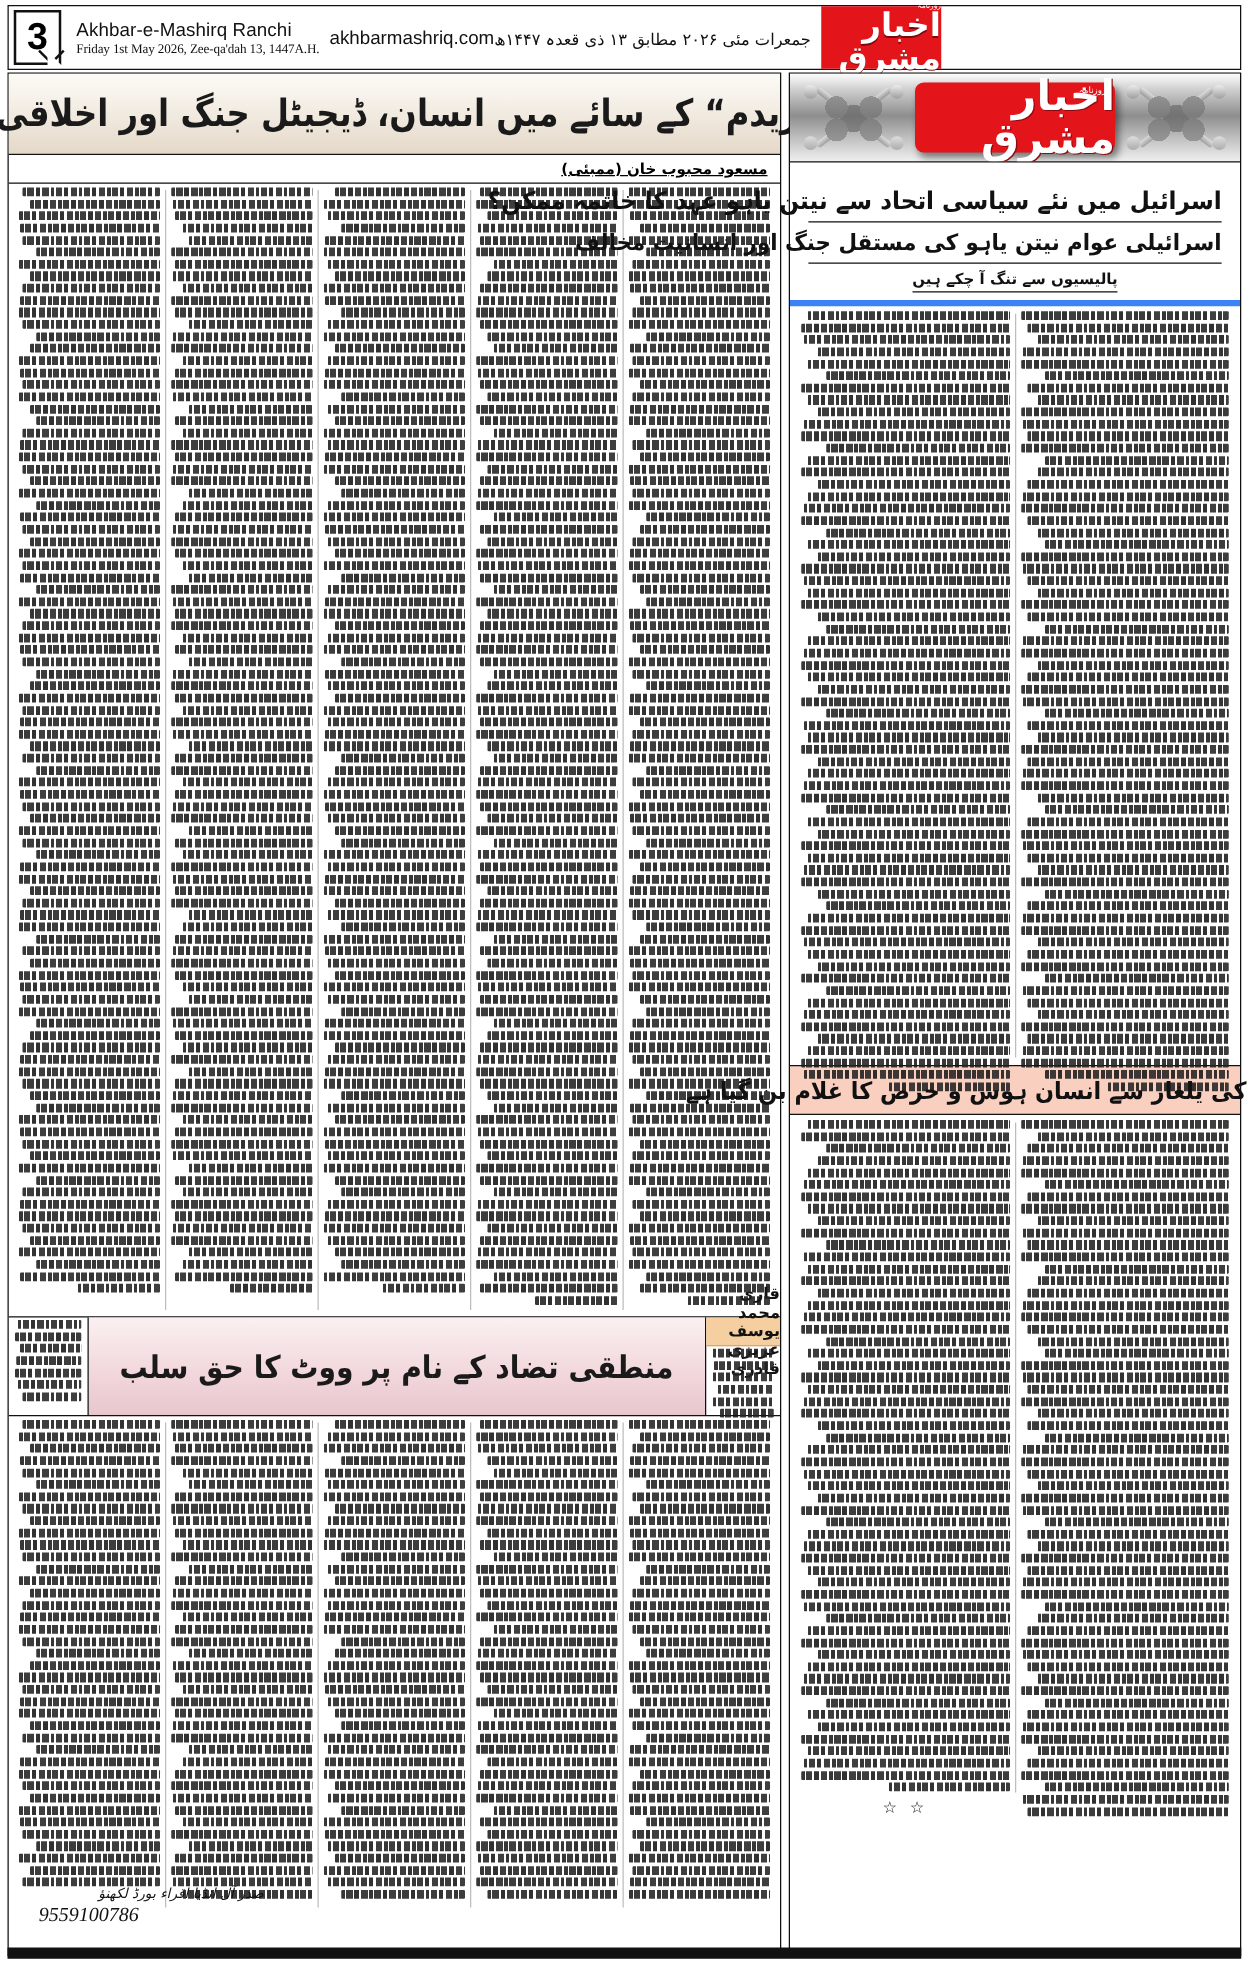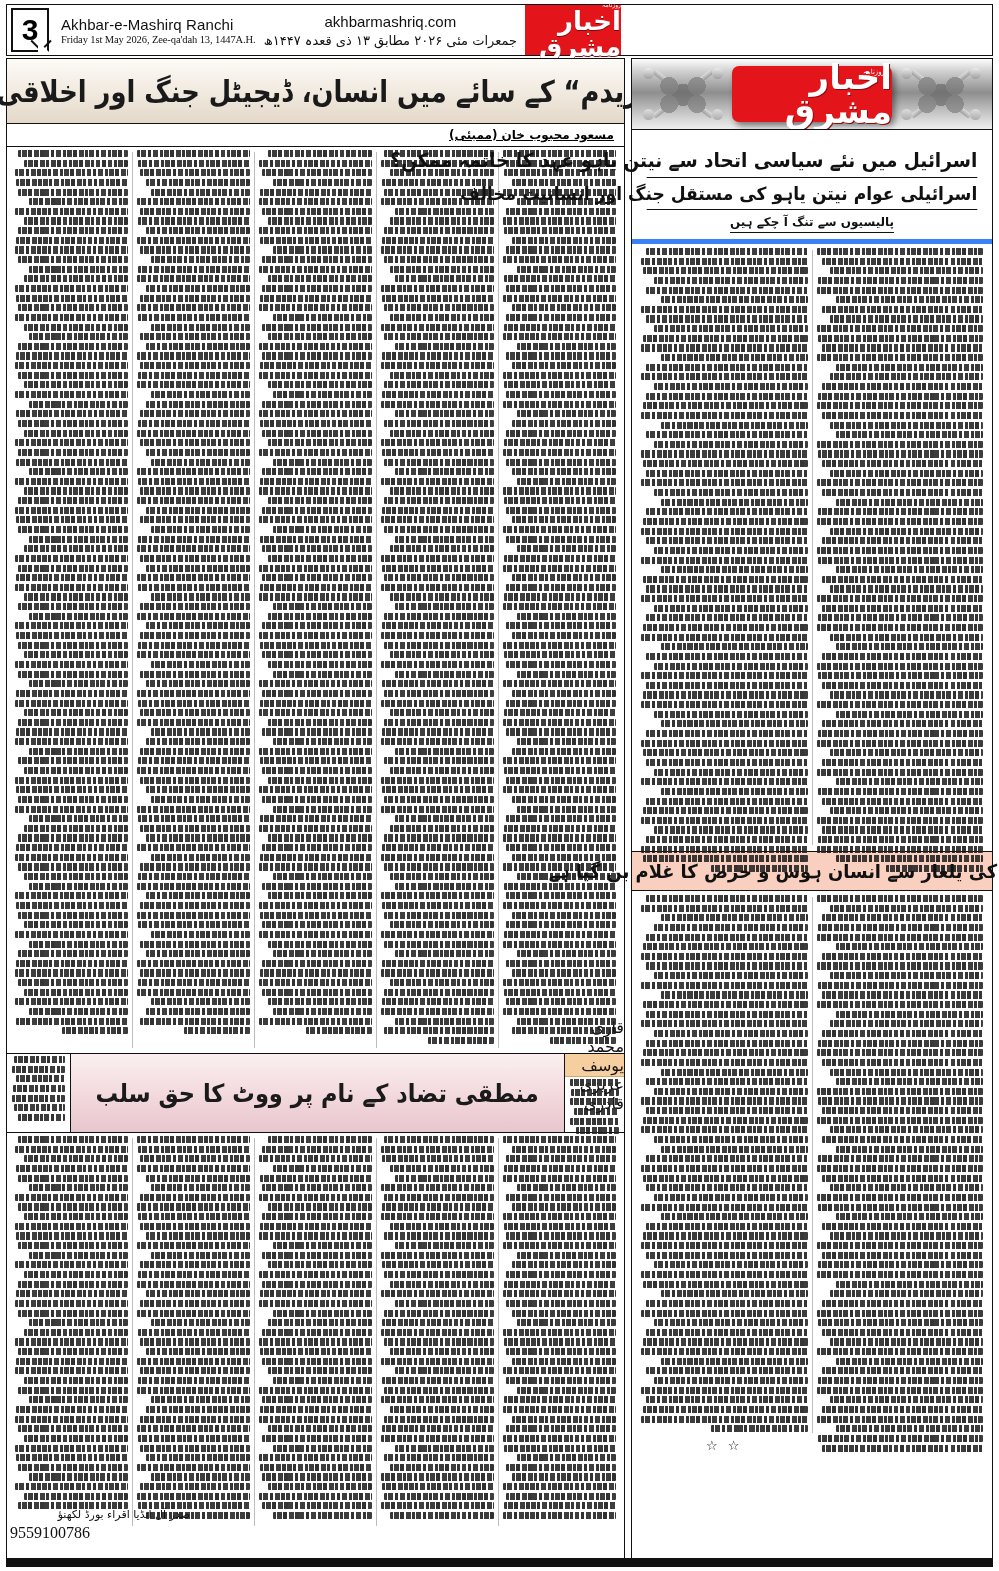--- a/index.html
+++ b/index.html
@@ -10,21 +10,21 @@
   .masthead{position:absolute;left:6px;top:4px;width:987px;height:52px;border:1px solid #111;box-sizing:border-box;display:flex;align-items:stretch;background:#fff;}
   .pagenum-box{width:46px;display:flex;align-items:center;justify-content:center;border-right:0;position:relative;}
   .pagenum{width:34px;height:40px;border:2px solid #111;display:flex;align-items:center;justify-content:center;font-family:"Liberation Sans",sans-serif;font-weight:bold;font-size:30px;line-height:1;position:relative;background:#fff;}
   .pagenum:after{content:"";position:absolute;right:-2px;bottom:-2px;width:0;height:0;border-left:11px solid #fff;border-top:11px solid transparent;}
   .pagenum:before{content:"";position:absolute;right:-3px;bottom:-3px;width:13px;height:13px;border-bottom:2px solid #111;border-left:2px solid #111;transform:rotate(-45deg) translate(2px,-4px);}
   .edition{flex:0 0 auto;padding-left:8px;display:flex;flex-direction:column;justify-content:center;}
   .edition-name{font-family:"Liberation Sans",sans-serif;font-size:15px;letter-spacing:.1px;color:#111;}
   .edition-date{font-family:"Liberation Serif",serif;font-size:10.5px;color:#111;margin-top:1px;letter-spacing:-.1px;text-align:center;}
   .center-title{flex:1;display:flex;align-items:center;justify-content:center;}
   .center-title span{font-size:22px;font-weight:bold;color:#111;direction:rtl;font-family:"DejaVu Sans",sans-serif;}
-  .site-col{flex:0 0 auto;display:flex;flex-direction:column;justify-content:center;align-items:center;padding:0 8px;}
+  .site-col{flex:0 0 auto;display:flex;justify-content:center;align-items:center;padding:0 8px;}
   .site-url{font-family:"Liberation Sans",sans-serif;font-size:15px;color:#111;}
   .site-date-ur{font-size:13px;color:#111;direction:rtl;margin-top:3px;font-family:"DejaVu Sans",sans-serif;}
   .logo-red{width:96px;display:flex;align-items:center;justify-content:center;background:#e4141b;}
   .logo-red .ur{color:#fff;font-size:26px;direction:rtl;font-weight:bold;font-family:"DejaVu Sans",sans-serif;line-height:1;text-shadow:0 1px 0 #7a0a0e;}
   .logo-red .tiny{color:#fff;font-size:6px;direction:rtl;}
 
   
   .body-wrap{position:absolute;left:6px;top:58px;width:987px;height:1507px;}
   .left-sec{position:absolute;left:0;top:0;width:619px;height:1507px;border:1px solid #111;box-sizing:border-box;}
   .right-sec{position:absolute;left:625px;top:0;width:362px;height:1507px;border:1px solid #111;box-sizing:border-box;}
@@ -61,31 +61,31 @@
   .ln.s5{width:88%;}
   .ln.last{width:58%;}
 
   
   .hr-thick{height:1px;background:#111;margin:0;}
 
   
   .bl-head{height:78px;display:flex;border-bottom:1px solid #111;}
   .bl-author{width:168px;border-left:1px solid #111;box-sizing:border-box;display:flex;flex-direction:column;}
   .bl-author-name{height:22px;background:#f6cfa0;border-bottom:1px solid #d3a877;display:flex;align-items:center;justify-content:center;}
-  .bl-author-name span{direction:rtl;font-size:16px;font-weight:normal;font-family:"DejaVu Sans",sans-serif;color:#111;}
+  .bl-author-name span{direction:rtl;font-size:13px;font-weight:bold;font-family:"DejaVu Sans",sans-serif;color:#111;}
   .bl-author-lines{flex:1;padding:2px 5px;}
   .bl-title{flex:1;display:flex;align-items:center;justify-content:center;background:linear-gradient(180deg,#fbf0f1 0%,#f2d8dc 55%,#e8c6cd 100%);border-left:1px solid #111;}
   .bl-title span{direction:rtl;font-size:25px;font-weight:bold;font-family:"DejaVu Sans",sans-serif;color:#1a1a1a;white-space:nowrap;transform:scaleX(.9);}
   .bl-side{width:160px;padding:2px 5px;box-sizing:border-box;}
 
   .bl-cols{display:flex;flex-direction:row-reverse;height:398px;padding:3px 4px;box-sizing:border-box;}
   .bl-cols .col{flex:1;padding:0 4px;}
 
   
-  .foot-credit{position:absolute;left:3px;bottom:22px;width:180px;direction:rtl;text-align:right;font-family:"DejaVu Sans",sans-serif;}
+  .foot-credit{position:absolute;left:24px;bottom:22px;width:180px;direction:rtl;text-align:right;font-family:"DejaVu Sans",sans-serif;font-style:italic;}
   .foot-credit .l1{font-size:11px;}
   .foot-credit .l2{font-size:16px;font-family:"Liberation Serif",serif;direction:ltr;text-align:left;margin-top:3px;}
 
   
   .logo-band{height:70px;display:flex;align-items:center;justify-content:center;position:relative;
     background:linear-gradient(180deg,#fdfdfd 0%,#cfcfcf 18%,#8e8e8e 48%,#bdbdbd 72%,#efefef 100%);
     border-bottom:1px solid #111;overflow:hidden;}
   .orn{width:78px;height:60px;position:relative;opacity:.55;}
   .orn .bar{position:absolute;left:50%;top:50%;width:74px;height:5px;background:linear-gradient(180deg,#f2f2f2,#7c7c7c);border-radius:3px;}
   .orn .bar.a{transform:translate(-50%,-50%) rotate(38deg);}

